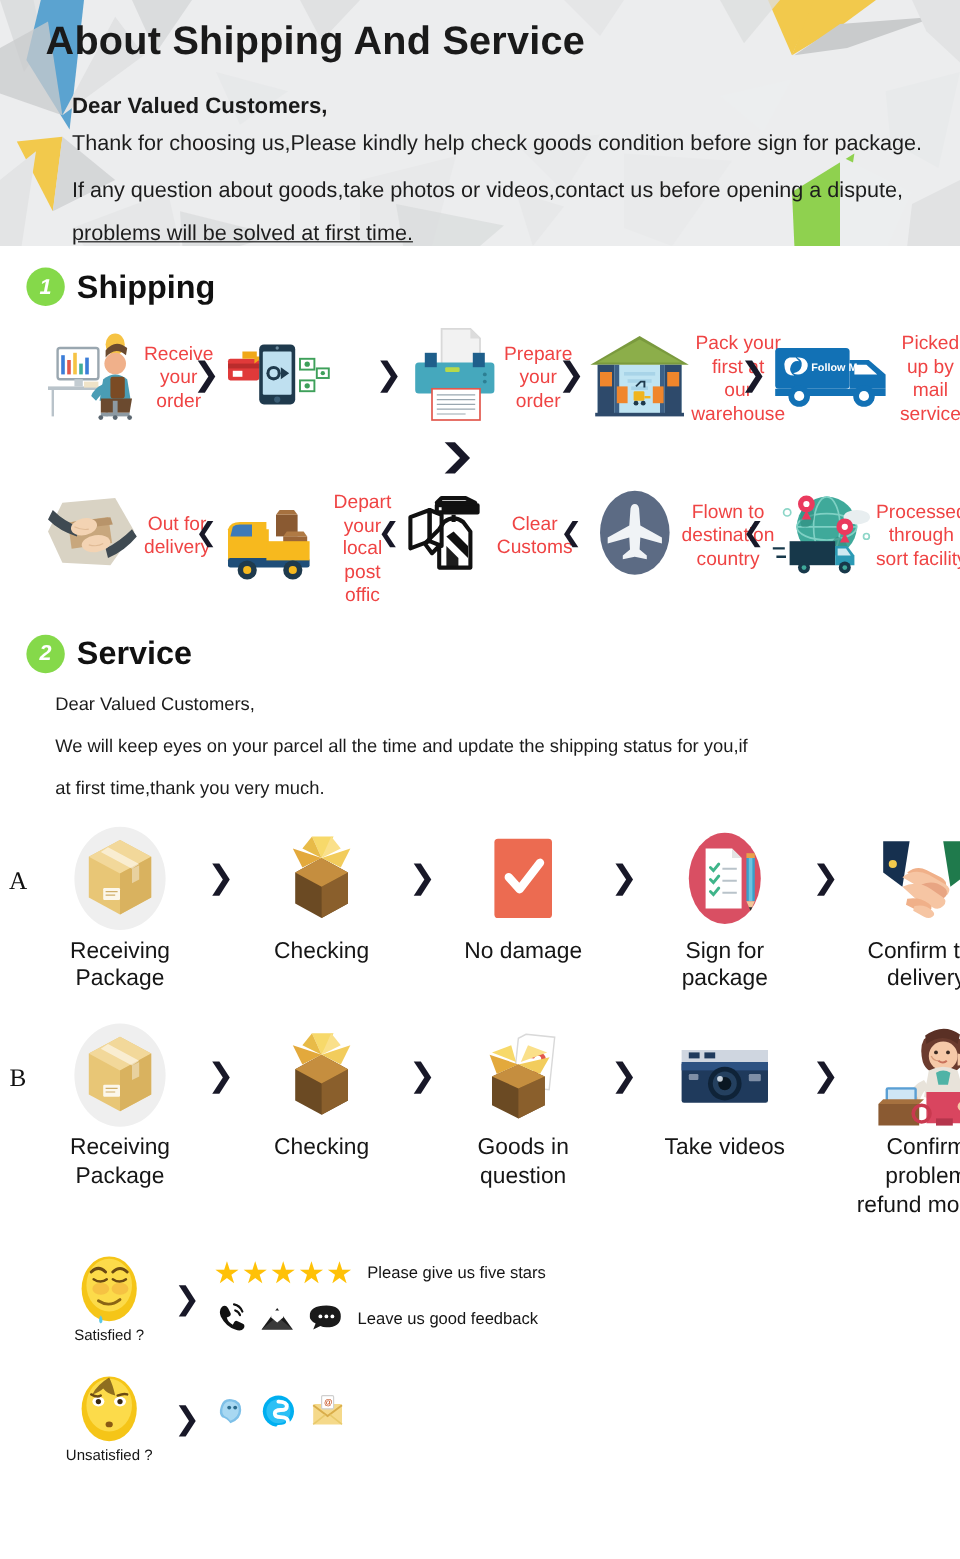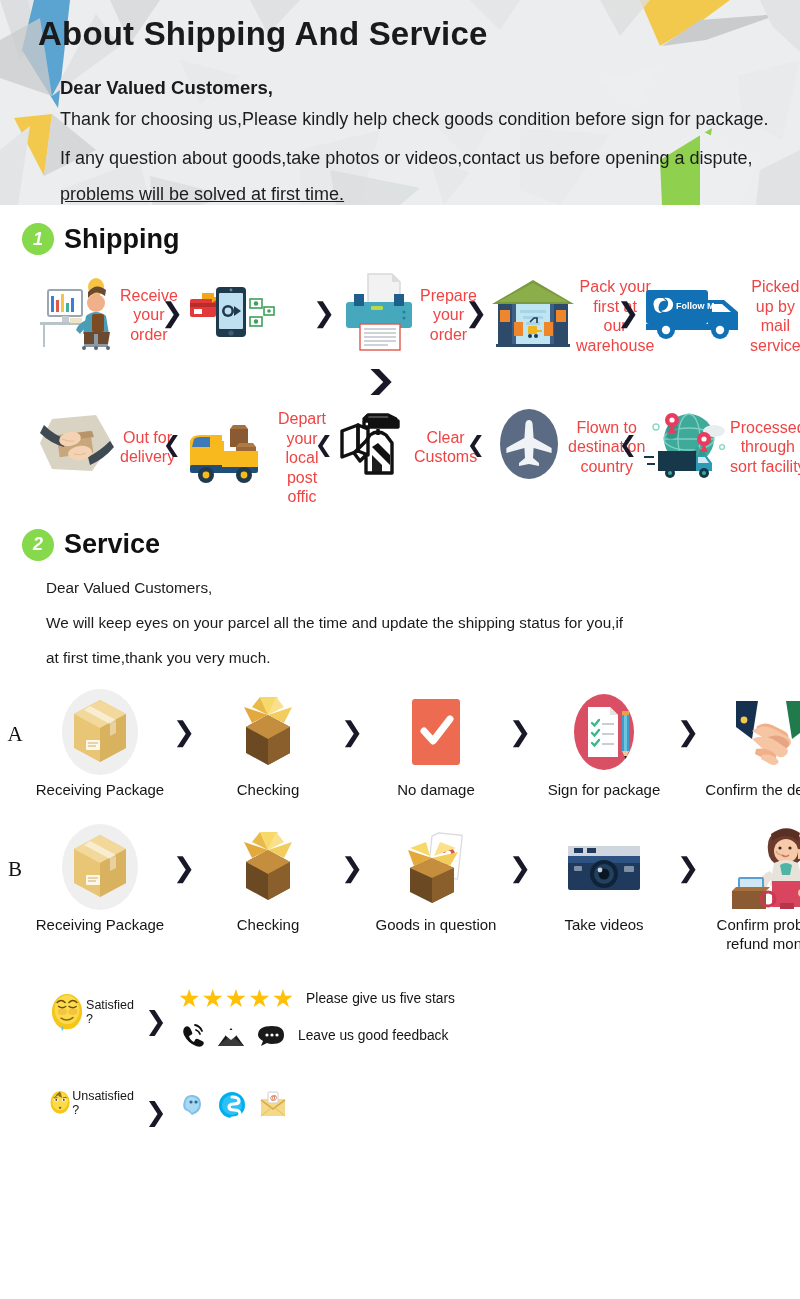--- a/index.html
+++ b/index.html
@@ -157,34 +157,34 @@
     align-items: center;
     flex: 0 0 auto;
   }
   .lstep .art {
     height: 88px;
     display: flex;
     align-items: center;
     justify-content: center;
   }
   .lstep .cap {
-    font-size: 15px;
+    font-size: 19px;
     color: #161616;
     text-align: center;
     line-height: 1.25;
     margin-top: 5px;
   }
 
   
   .fbrow { display: flex; align-items: flex-start; padding-left: 48px; }
   .emoji-col {
     width: 86px;
     flex: 0 0 auto;
     display: flex;
-    flex-direction: row;
+    flex-direction: column;
     align-items: center;
   }
   .emoji-col .cap {
     font-size: 12.5px;
     color: #161616;
     margin-top: 2px;
   }
   .fb-chev {
     width: 44px;
     flex: 0 0 auto;

